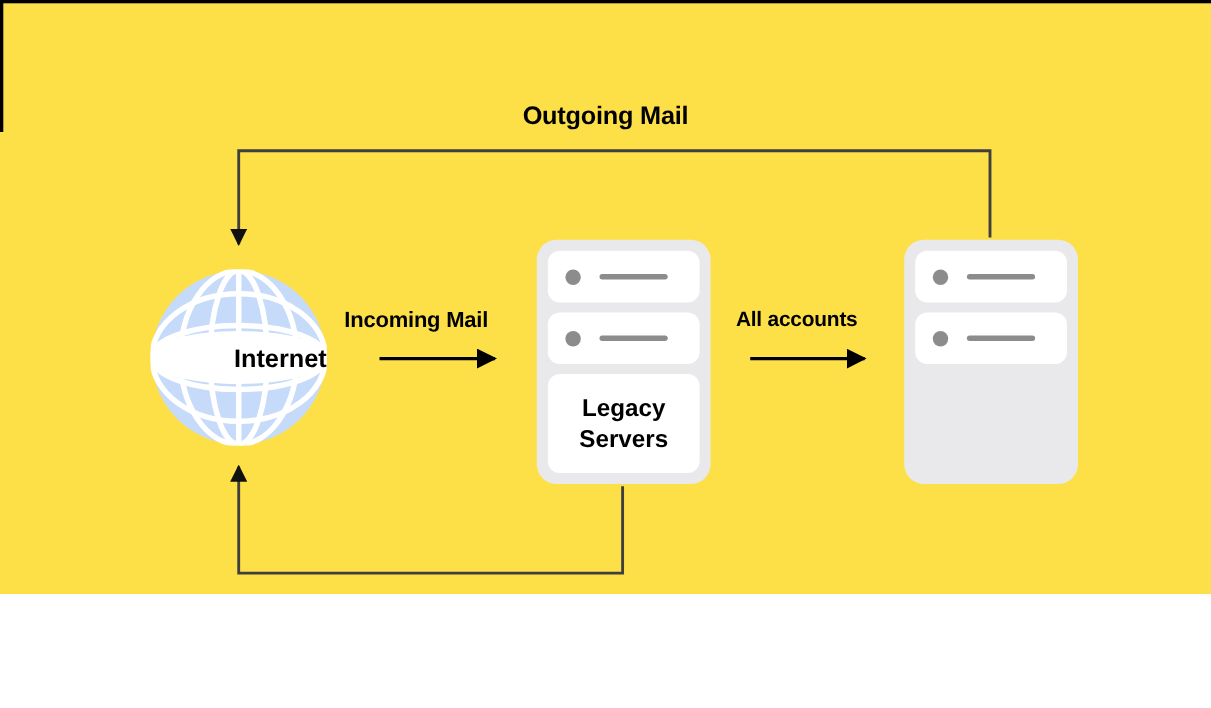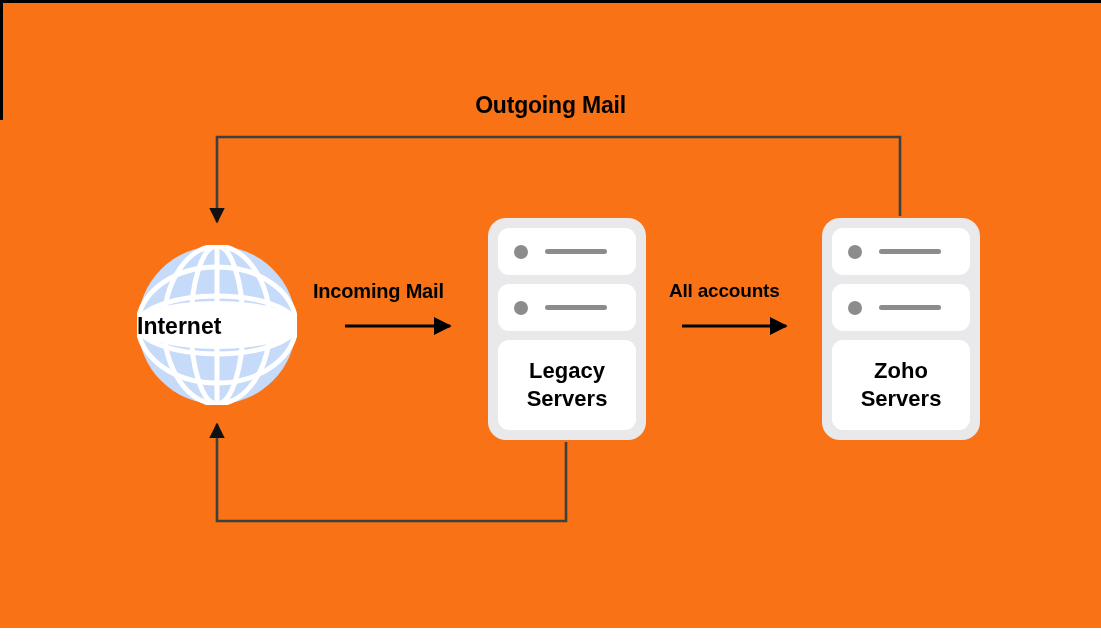--- a/index.html
+++ b/index.html
@@ -7,22 +7,22 @@
     margin: 0;
     padding: 0;
     background: #ffffff;
   }
   body {
     font-family: "Liberation Sans", sans-serif;
   }
   #canvas {
     position: relative;
     width: 1101px;
-    height: 628px;
-    background: #f97316;
+    height: 540px;
+    background: #fde047;
     overflow: hidden;
   }
   
   #top-rule {
     position: absolute;
     left: 0;
     top: 0;
     width: 1101px;
     height: 3px;
     background: #000000;
@@ -69,21 +69,21 @@
     left: 137px;
     top: 245px;
     width: 160px;
     height: 160px;
   }
   #globe-label {
     position: absolute;
     left: 137px;
     top: 313px;
     width: 160px;
-    text-align: left;
+    text-align: right;
     font-size: 23px;
     font-weight: bold;
     color: #000000;
     font-family: "Liberation Sans", sans-serif;
     z-index: 4;
   }
 
   
   .server {
     position: absolute;
@@ -229,21 +229,15 @@
 
   <div class="server" id="server-zoho">
     <div class="slot slot-led">
       <span class="led-dot"></span>
       <span class="led-bar"></span>
     </div>
     <div class="slot slot-led">
       <span class="led-dot"></span>
       <span class="led-bar"></span>
     </div>
-    <div class="slot slot-name">
-      <span>
-        <span>Zoho</span><br>
-        <span>Servers</span>
-      </span>
-    </div>
   </div>
 
 </div>
 
 </body></html>

